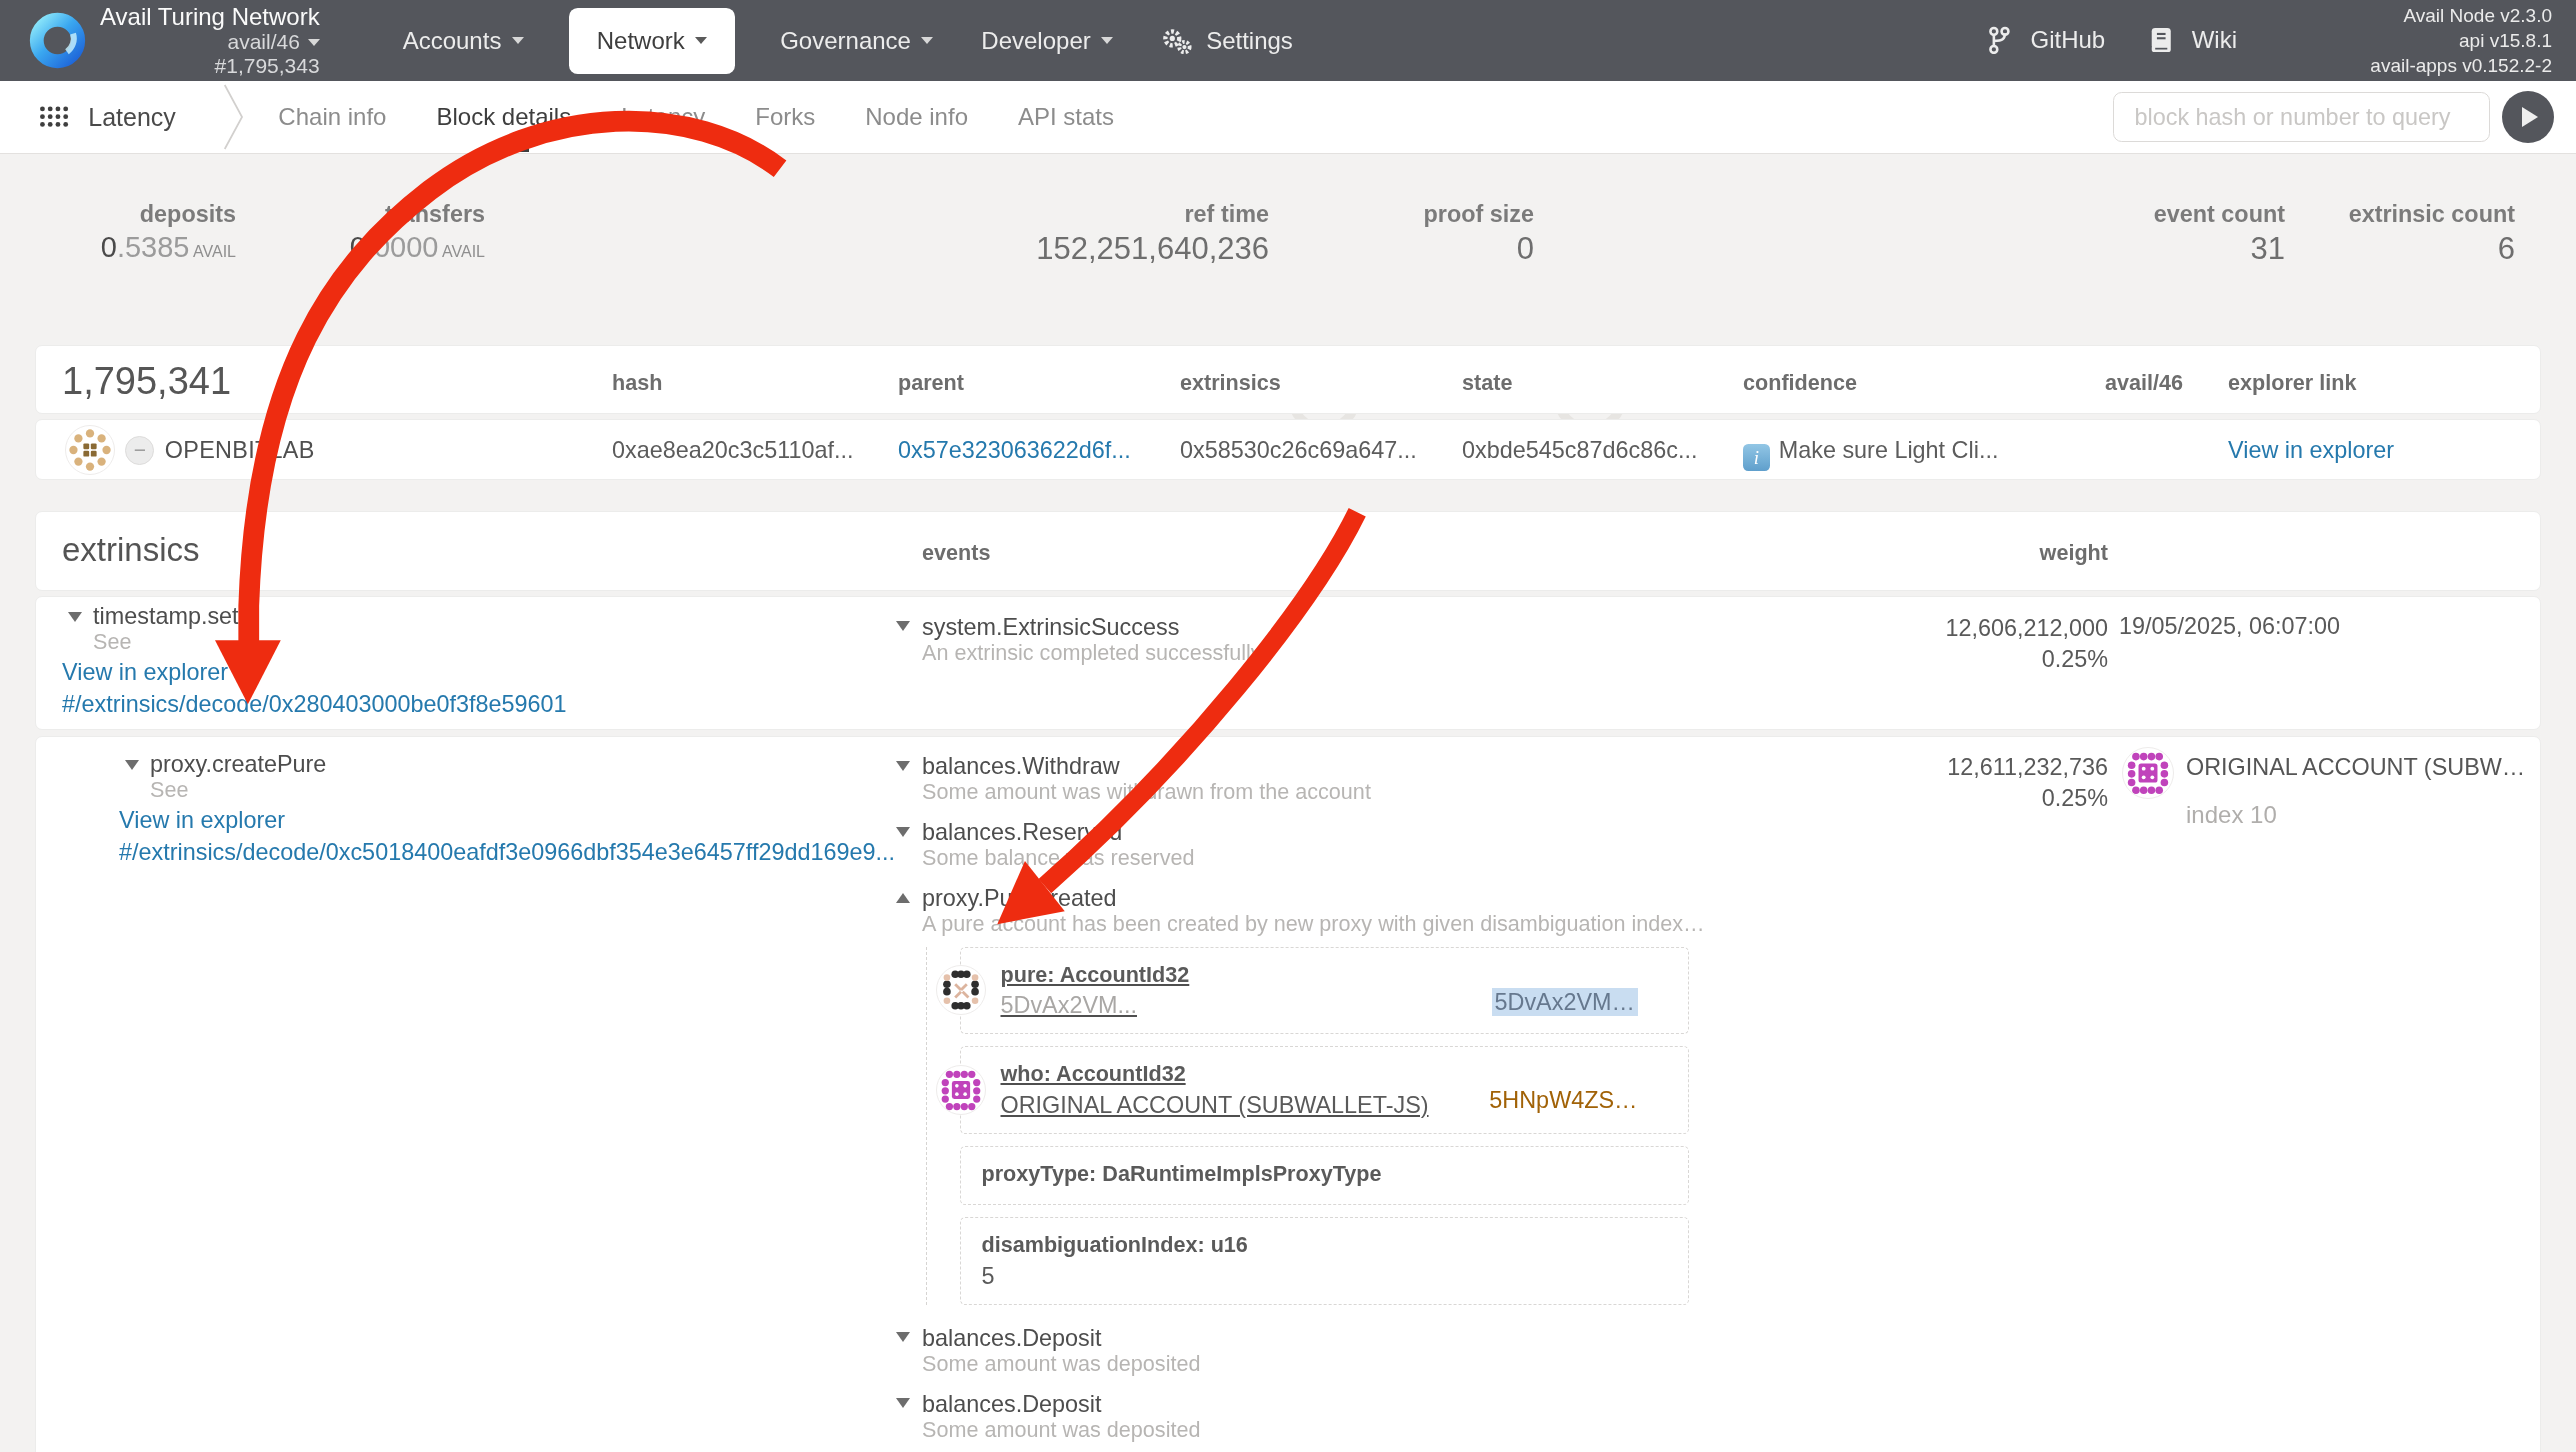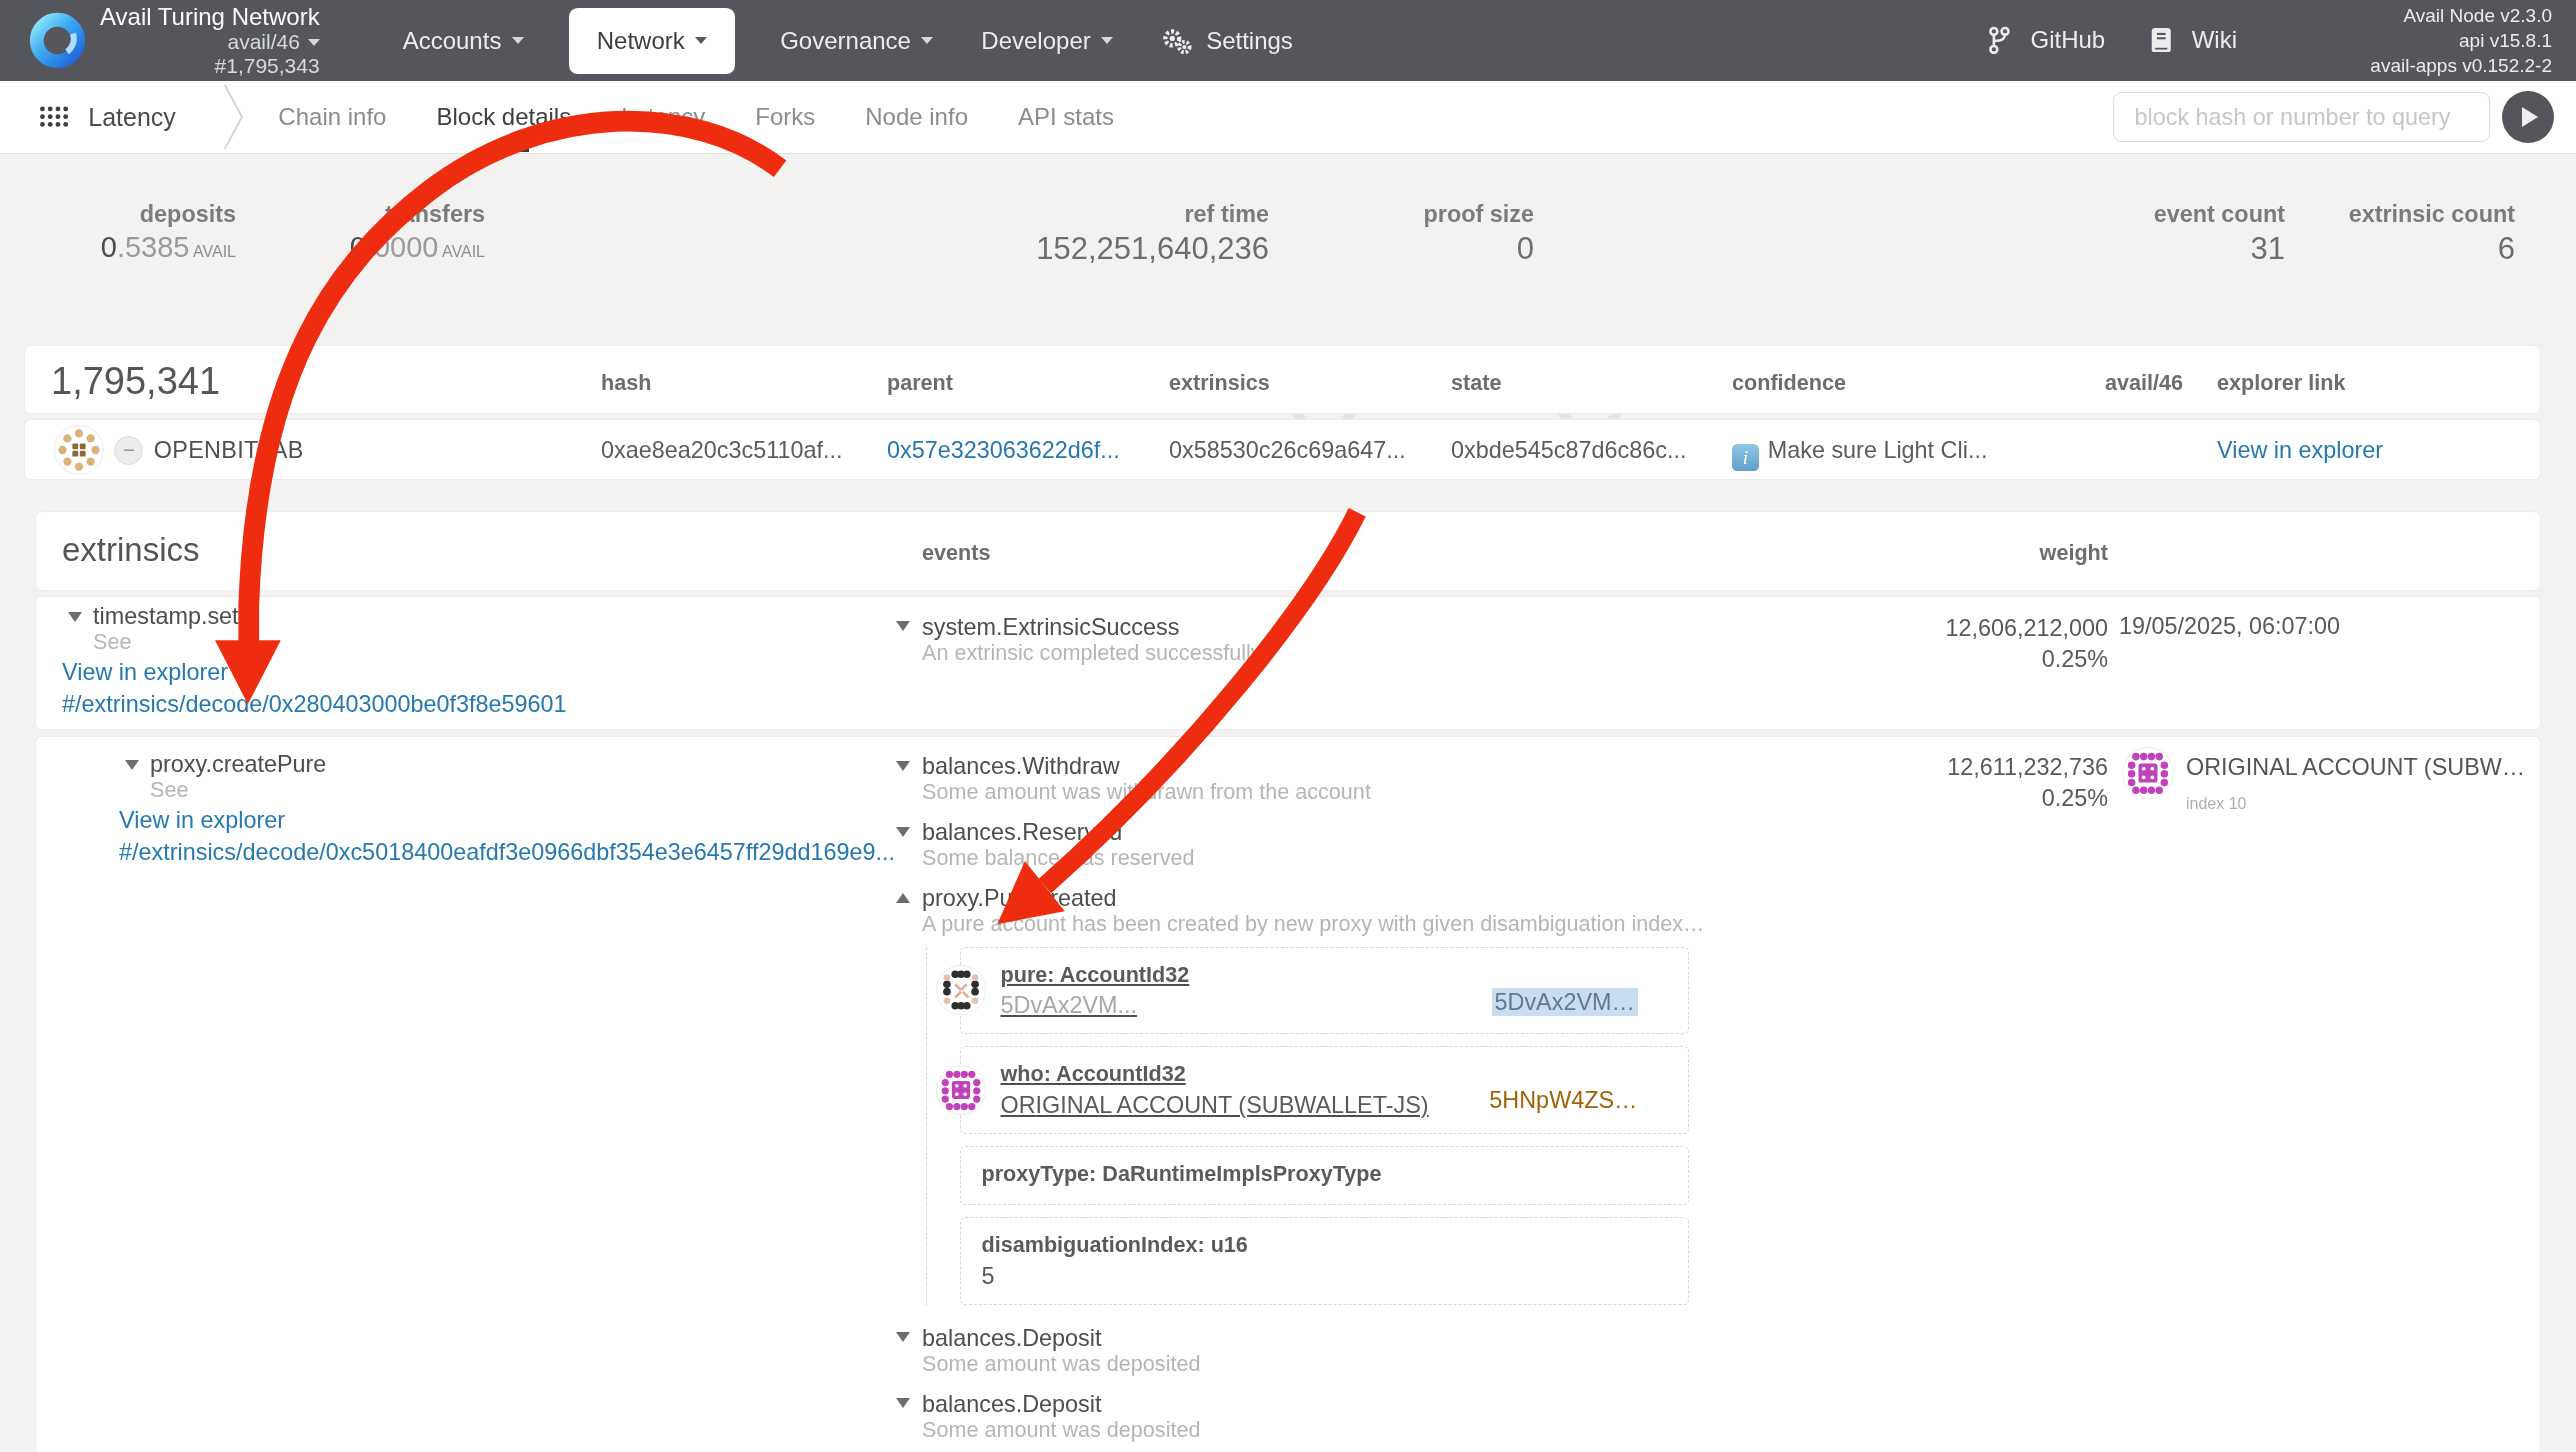--- a/index.html
+++ b/index.html
@@ -52,21 +52,21 @@
   .stat .val b{color:#4a4a4a;font-weight:500;}
   .stat .unit{font-size:16px;color:#8f8f8f;}
   .stat .val.big{font-size:31px;color:#6e6e6e;}
   .donut{position:absolute;top:205px;width:74px;height:74px;border-radius:50%;display:flex;align-items:center;justify-content:center;}
   .donut::before{content:"";position:absolute;inset:8.7px;background:var(--bg);border-radius:50%;}
   .donut span{position:relative;font-size:22.5px;color:#6f6f6f;}
   .donut.d3{background:conic-gradient(#4f5156 0deg 11deg,#e7e5e2 11deg 360deg);}
   .donut.d0{background:#e7e5e2;}
   
   .band{background:#fff;border:0.9px solid #ececeb;border-radius:7px;position:relative;}
-  .block-card{position:absolute;left:24px;right:35px;top:345px;}
+  .block-card{position:absolute;left:35px;right:35px;top:345px;}
   .bc-head{height:69px;}
   .bc-num{position:absolute;left:26px;top:14px;font-size:38px;color:#565656;}
   .colhd{position:absolute;top:24px;font-size:21.6px;font-weight:700;color:#6d6d6d;white-space:nowrap;}
   .bc-row{margin-top:5.2px;height:61px;}
   .cell{position:absolute;top:17.3px;font-size:23.4px;color:#5c5c5c;white-space:nowrap;}
   .cell.link{color:var(--link);cursor:pointer;}
   .author{display:flex;align-items:center;gap:10.4px;position:absolute;left:29px;top:5.2px;}
   .author .nm{font-size:23.4px;color:#4f4f4f;letter-spacing:0.3px;}
   .minus{width:29px;height:29px;border-radius:50%;background:#ececec;border:0.9px solid #dddcdb;color:#9a9a9a;
     font-size:21px;display:flex;align-items:center;justify-content:center;}
@@ -86,21 +86,21 @@
   .crt.up{border-top:none;border-bottom:10.4px solid #6d6d6d;}
   .call-line .crt{left:-25px;top:7.8px;}
   .see{font-size:21.6px;color:var(--faint);line-height:21px;margin-top:2.6px;}
   .alink{font-size:23.4px;color:var(--link);cursor:pointer;white-space:nowrap;}
   .explink{display:block;margin:7px 0 0 -31px;line-height:26px;}
   .declink{display:block;margin:5.2px 0 0 -31px;line-height:29px;}
   .weight-col{position:absolute;right:432px;top:15.6px;text-align:right;font-size:23.4px;color:#595959;line-height:31px;}
   .time-col{position:absolute;left:2083px;top:15.6px;font-size:23.4px;color:#595959;}
   .acct-col{position:absolute;left:2086px;top:10.4px;display:flex;gap:12px;align-items:flex-start;}
   .acct-col .nm{font-size:23.4px;color:#555;white-space:nowrap;margin-top:7px;}
-  .acct-col .ix{font-size:16px;color:#b0aeac;margin-top:14px;}
+  .acct-col .ix{font-size:24px;color:#b0aeac;margin-top:20px;}
   .events-col{margin-left:860px;width:874px;}
   .xrow.r1 .events-col{position:absolute;left:860px;top:15.6px;margin:0;}
   .xrow.r2 .events-col{padding-top:8.7px;}
   .evt{position:relative;padding-left:26px;margin-bottom:14px;}
   .evt .crt{left:0;top:8.7px;}
   .evt .nm{font-size:23.4px;color:#4d4d4d;line-height:28px;}
   .evt .ds{font-size:21.6px;color:var(--faint);line-height:24px;}
   .details{margin:10.4px 0 19px 3.5px;border-left:0.9px dashed #d6d4d2;padding-left:33px;}
   .dbox{width:729px;border:0.9px dashed #d9d7d5;border-radius:5.2px;background:#fff;position:relative;
     padding:14px 21px;margin-bottom:12px;}

